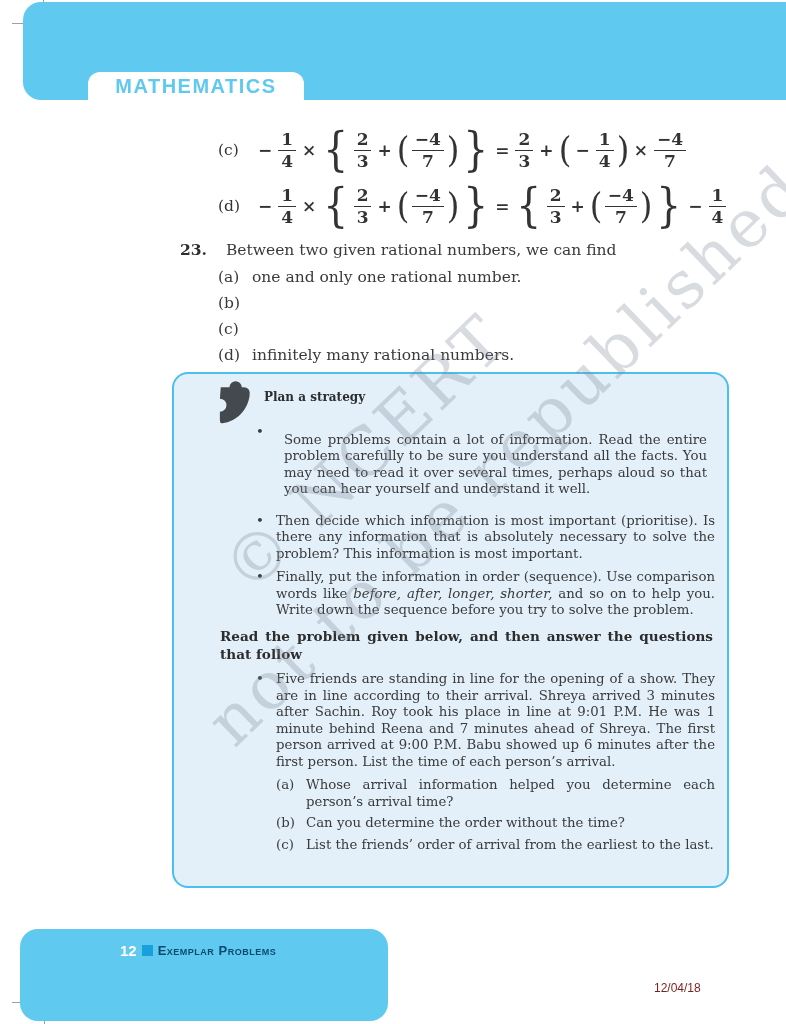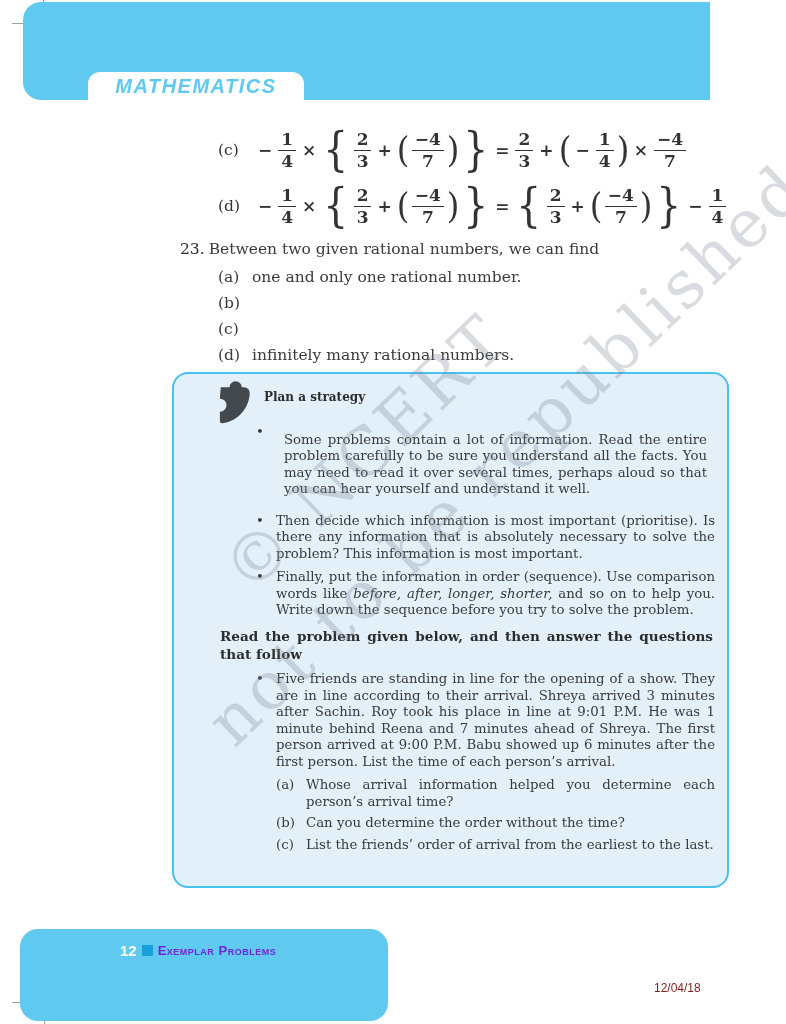--- a/index.html
+++ b/index.html
@@ -7,22 +7,22 @@
           font-family:"DejaVu Serif", serif; color:#3a3a3a; overflow:hidden; }
 
   
   .crop { position:absolute; background:#9aa0a6; }
   .crop.tl-h { left:12px; top:23px; width:23px; height:1px; }
   .crop.tl-v { left:43px; top:0; width:1px; height:16px; }
   .crop.bl-h { left:12px; top:1002px; width:23px; height:1px; }
   .crop.bl-v { left:44px; top:1008px; width:1px; height:16px; }
 
   
-  .header-band { position:absolute; left:23px; top:2px; width:687px; height:98px;
-                 background:#5fc9ef; border-radius:18px 0 0 18px;font-style:italic; }
+  .header-band { position:absolute; left:23px; top:2px; width:763px; height:98px;
+                 background:#5fc9ef; border-radius:18px 0 0 18px; }
   .header-tab { position:absolute; left:65px; bottom:0; width:216px; height:28px;
                 background:#ffffff; border-radius:12px 12px 0 0;
                 display:flex; align-items:center; justify-content:center; }
   .header-tab span { color:#5fc9ef; font-family:"Liberation Sans", sans-serif;
                      font-weight:800; font-size:20px; letter-spacing:1.5px; }
 
   
   .eq-row { position:absolute; left:218px; display:flex; align-items:center; color:#333; }
   .eq-row.c { top:124px; height:52px; }
   .eq-row.d { top:180px; height:52px; }
@@ -32,21 +32,21 @@
   .frac .num { padding:0 3px 1px; border-bottom:1.5px solid #333; line-height:1.1; }
   .frac .den { padding:1px 3px 0; line-height:1.1; }
   .op { margin:0 4px; }
   .brace { font-size:46px; font-weight:400; line-height:0.95; display:inline-block;
            transform:scaleX(0.85); margin:0 1px; }
   .paren { font-size:36px; font-weight:400; line-height:0.95; display:inline-block;
            transform:scaleX(0.9); }
 
   
   .question { position:absolute; left:180px; top:240px; width:500px; font-size:15.5px; }
-  .q-num { font-weight:normal; margin-right:4px; color:#2d2d2d; }
+  .q-num { font-weight:bold; margin-right:19px; color:#2d2d2d; }
   .options { position:absolute; left:218px; top:267px; width:470px; }
   .opt-row { display:flex; line-height:20px; margin-bottom:6px; font-size:15.5px; }
   .opt-id { width:34px; flex:none; }
 
   
   .strategy-box { position:absolute; left:172px; top:372px; width:557px; height:516px;
                   background:#e3f0f9; border:2px solid #49c0ed; border-radius:16px;
                   box-sizing:border-box; overflow:hidden; }
   .sb-head { position:relative; height:50px; }
   .sb-icon { position:absolute; left:38px; top:5px; width:42px; height:48px; }
@@ -67,21 +67,21 @@
                font-family:"DejaVu Serif", serif; font-size:66px;
                color:rgba(125,135,148,0.30); line-height:1.5; letter-spacing:4px;
                pointer-events:none; z-index:5; white-space:nowrap; }
 
   
   .footer-band { position:absolute; left:20px; top:929px; width:368px; height:92px;
                  background:#5fc9ef; border-radius:18px; }
   .footer-line { position:absolute; left:100px; top:13px; display:flex; align-items:center; gap:5px; }
   .footer-pg { color:#fff; font-family:"Liberation Sans", sans-serif; font-weight:bold; font-size:15px; }
   .footer-square { width:11px; height:11px; background:#17a0dc; display:inline-block; }
-  .footer-label { color:#6d28d9; font-family:"Liberation Sans", sans-serif; font-weight:bold;
+  .footer-label { color:#0c4a6e; font-family:"Liberation Sans", sans-serif; font-weight:bold;
                   font-size:13px; font-variant:small-caps; letter-spacing:0.5px; }
   .date-stamp { position:absolute; left:654px; top:981px; font-family:"Liberation Sans", sans-serif;
                 font-size:12px; color:#7f1d1d; }
 </style>
 </head>
 <body>
 
 <div class="page">
 
   <div class="crop tl-h"></div>

